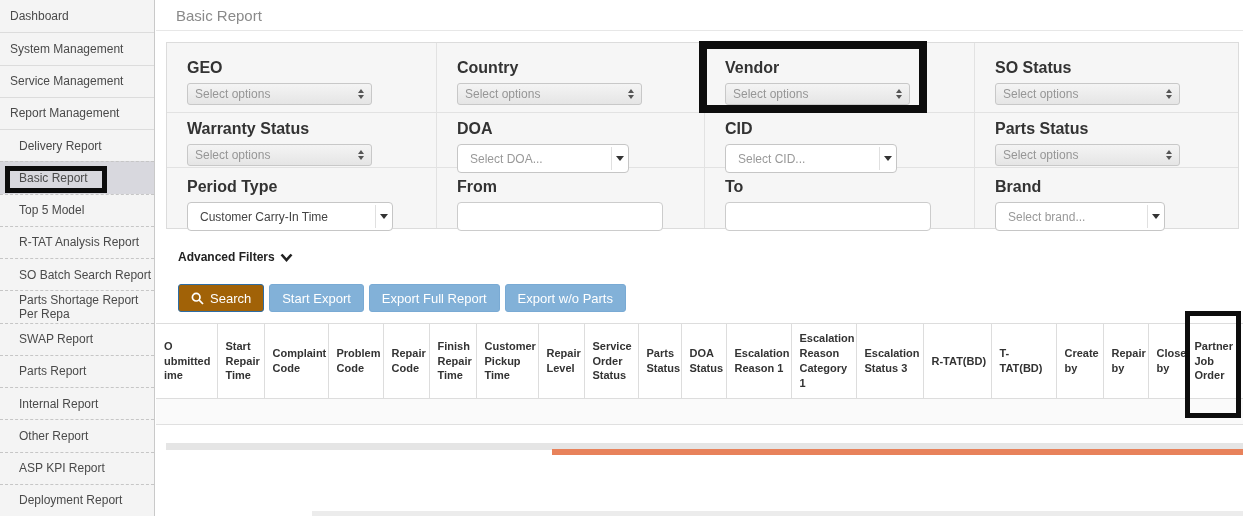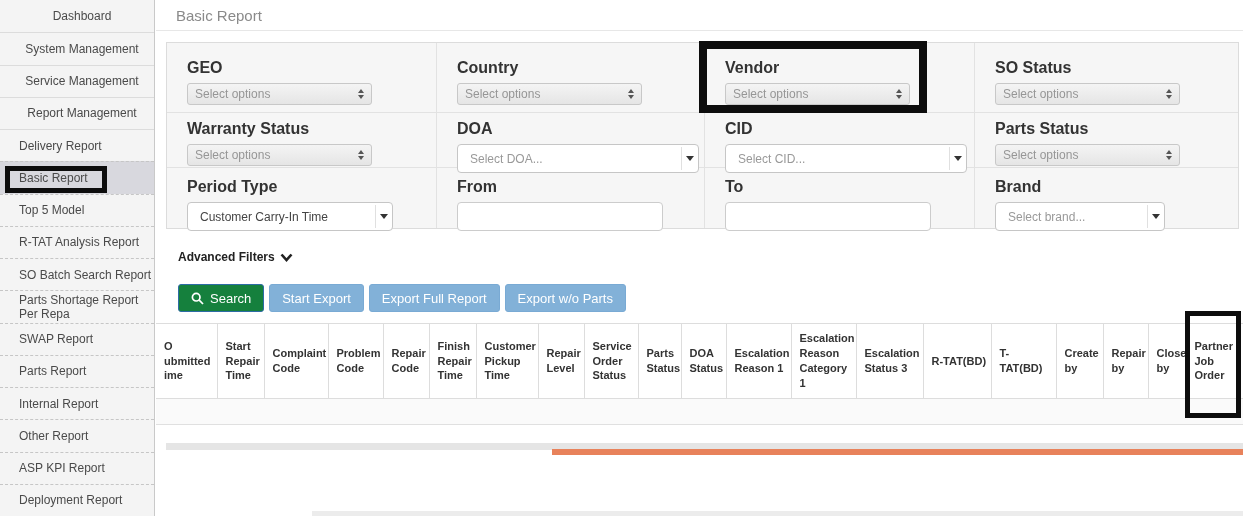--- a/index.html
+++ b/index.html
@@ -4,21 +4,21 @@
 <style>
   * { margin:0; padding:0; box-sizing:border-box; }
   html,body { width:1243px; height:516px; }
   body { font-family:"Liberation Sans", sans-serif; background:#fff; position:relative; overflow:hidden; }
 
   
   .sidebar { position:absolute; left:0; top:0; width:155px; height:516px;
              background:#f4f4f4; border-right:1px solid #c9c9c9; }
   .side-item { height:32.25px; display:flex; align-items:center;
                font-size:12px; color:#4a4a4a; cursor:pointer; }
-  .side-item.top { padding-left:10px;justify-content:center; }
+  .side-item.top { padding-left:10px; }
   .side-item.sub { padding-left:19px; }
   .side-item.top + .side-item.top, .side-item.top + .side-item.sub { border-top:1px solid #dcdcdc; }
   .side-item.sub + .side-item.sub { border-top:1px dashed #c6c6c6; }
   .side-item.selected { background:#d8d8de; }
 
   
   .main { position:absolute; left:156px; top:0; width:1087px; height:516px; background:#fff; }
   .page-header { height:31px; border-bottom:1px solid #e7e7e7; padding:7px 0 0 20px; }
   .page-title { font-size:15px; color:#8a8a8a; }
 
@@ -44,33 +44,33 @@
   .c-up { width:0; height:0; border-left:3.5px solid transparent; border-right:3.5px solid transparent; border-bottom:4px solid #555; }
   .c-dn { width:0; height:0; border-left:3.5px solid transparent; border-right:3.5px solid transparent; border-top:4px solid #555; }
 
   .combobox { height:29px; border:1px solid #c6c6c6; border-radius:4px; background:#fff;
               display:flex; align-items:center; padding-left:12px; position:relative; cursor:pointer; }
   .combobox .cb-text { font-size:12px; color:#999; }
   .cb-arrow { position:absolute; right:0; top:2px; bottom:2px; width:17px;
               border-left:1px solid #e0e0e0; display:flex; align-items:center; justify-content:center; }
   .cb-arrow .tri { width:0; height:0; border-left:4px solid transparent; border-right:4px solid transparent; border-top:5px solid #333; }
   .combobox.dark-text .cb-text { color:#444; }
-  .w202 { width:242px; } .w206 { width:206px; } .w170 { width:170px; }
+  .w202 { width:172px; } .w206 { width:206px; } .w170 { width:170px; }
 
   .text-input { width:206px; height:29px; border:1px solid #ccc; border-radius:4px;
                 background:#fff; font-family:inherit; font-size:12px; color:#333; padding:0 8px; }
 
   
   .advanced { position:absolute; left:22px; top:250px; display:flex; align-items:center; gap:5px; cursor:pointer; }
   .advanced .adv-label { font-size:12px; font-weight:bold; color:#222; }
   .btn-row { position:absolute; left:22px; top:284px; display:flex; gap:5px; }
   .btn { height:28px; border-radius:3px; font-size:13px; color:#fff; padding:0 12px;
          display:flex; align-items:center; gap:6px; cursor:pointer; border:1px solid transparent;
          font-family:inherit; }
-  .btn.primary { background:#15803d; border-color:#2d6ca4; }
+  .btn.primary { background:#a16207; border-color:#2d6ca4; }
   .btn.light { background:#82b1d8; border-color:#79aad4; }
 
   
   .table-wrap { position:absolute; left:0; top:323px; width:1088px; }
   table { border-collapse:collapse; table-layout:fixed; width:1088px; }
   thead th { border-top:1px solid #ddd; border-bottom:1px solid #ddd; border-right:1px solid #ddd;
              background:#fff; font-size:11px; font-weight:bold; color:#333; text-align:left;
              vertical-align:middle; padding:6px 4px 6px 8px; height:75px; line-height:1.35; }
   thead th.clip { white-space:pre-line; }
   tbody td { height:26px; background:#fafafa; border-bottom:1px solid #e0e0e0; }

